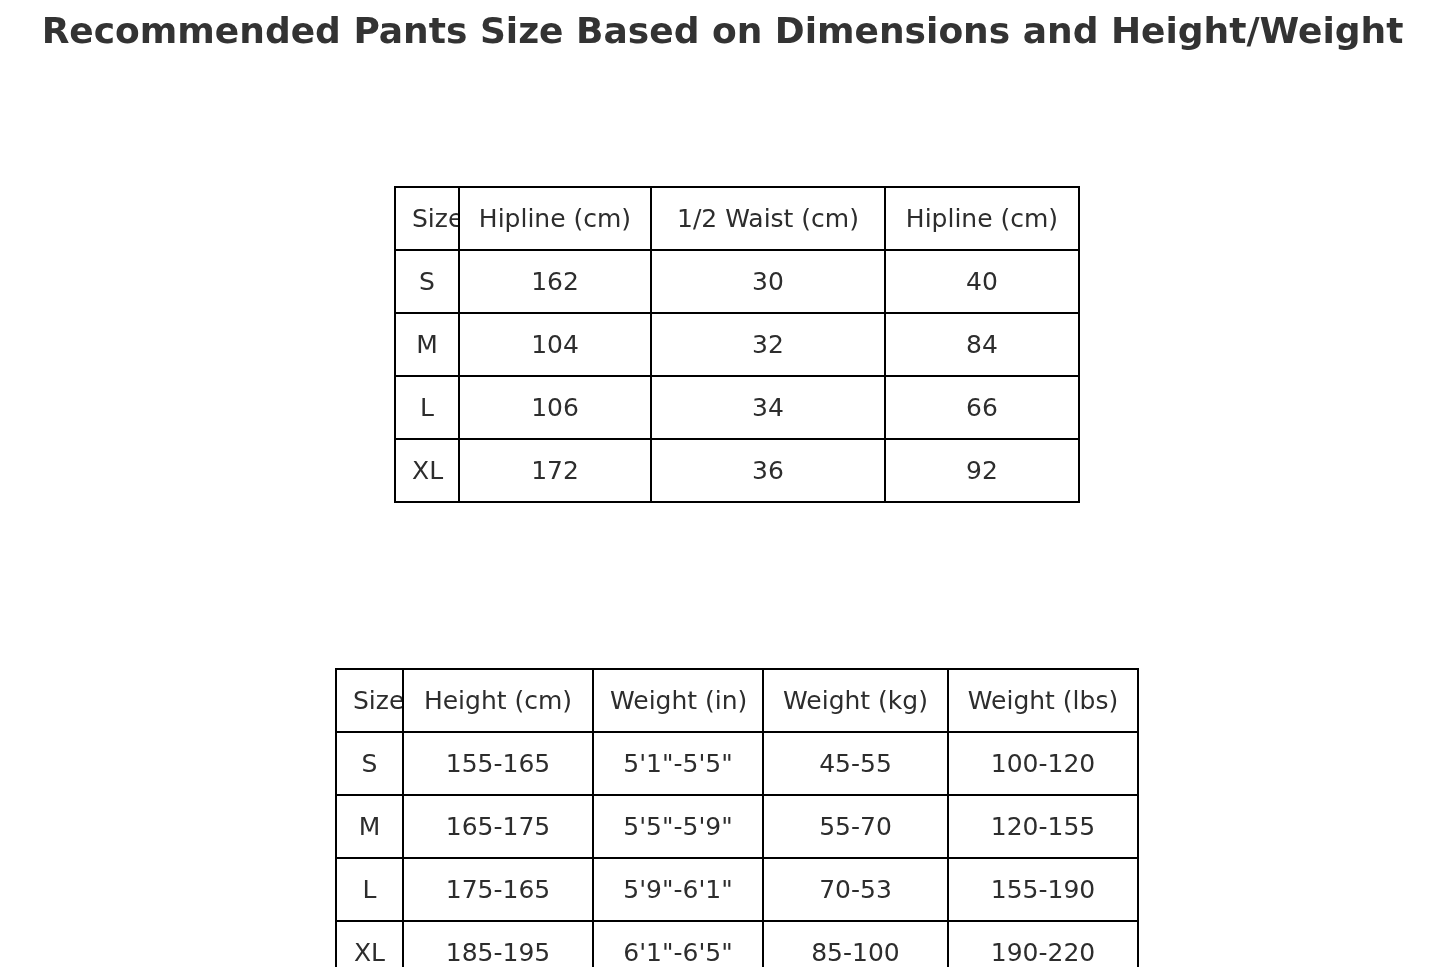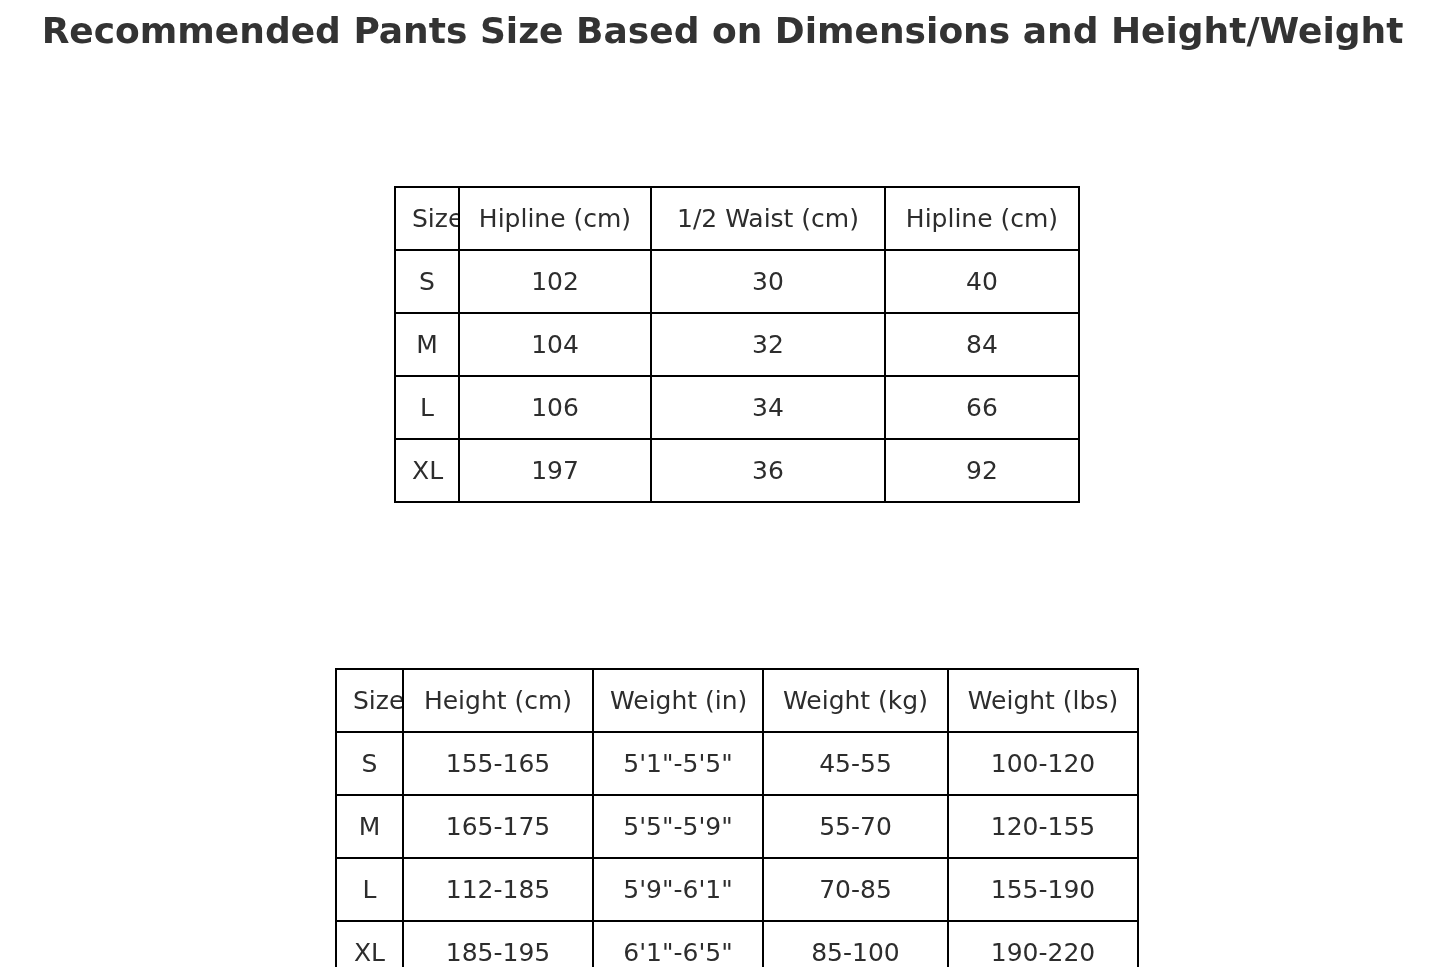--- a/index.html
+++ b/index.html
@@ -78,39 +78,39 @@
         <tr>
           <th>Size</th>
           <th>Hipline (cm)</th>
           <th>1/2 Waist (cm)</th>
           <th>Hipline (cm)</th>
         </tr>
       </thead>
       <tbody>
         <tr>
           <td>S</td>
-          <td>102</td>
+          <td>162</td>
           <td>30</td>
           <td>40</td>
         </tr>
         <tr>
           <td>M</td>
           <td>104</td>
           <td>32</td>
           <td>84</td>
         </tr>
         <tr>
           <td>L</td>
           <td>106</td>
           <td>34</td>
           <td>66</td>
         </tr>
         <tr>
           <td>XL</td>
-          <td>197</td>
+          <td>172</td>
           <td>36</td>
           <td>92</td>
         </tr>
       </tbody>
     </table>
 
   <table id="heightweight-table" class="data-table" data-table="chart_data.1">
     <colgroup>
       <col style="width:67px">
       <col style="width:190px">
@@ -137,23 +137,23 @@
         </tr>
         <tr>
           <td>M</td>
           <td>165-175</td>
           <td>5'5"-5'9"</td>
           <td>55-70</td>
           <td>120-155</td>
         </tr>
         <tr>
           <td>L</td>
-          <td>112-185</td>
+          <td>175-165</td>
           <td>5'9"-6'1"</td>
-          <td>70-85</td>
+          <td>70-53</td>
           <td>155-190</td>
         </tr>
         <tr>
           <td>XL</td>
           <td>185-195</td>
           <td>6'1"-6'5"</td>
           <td>85-100</td>
           <td>190-220</td>
         </tr>
       </tbody>

